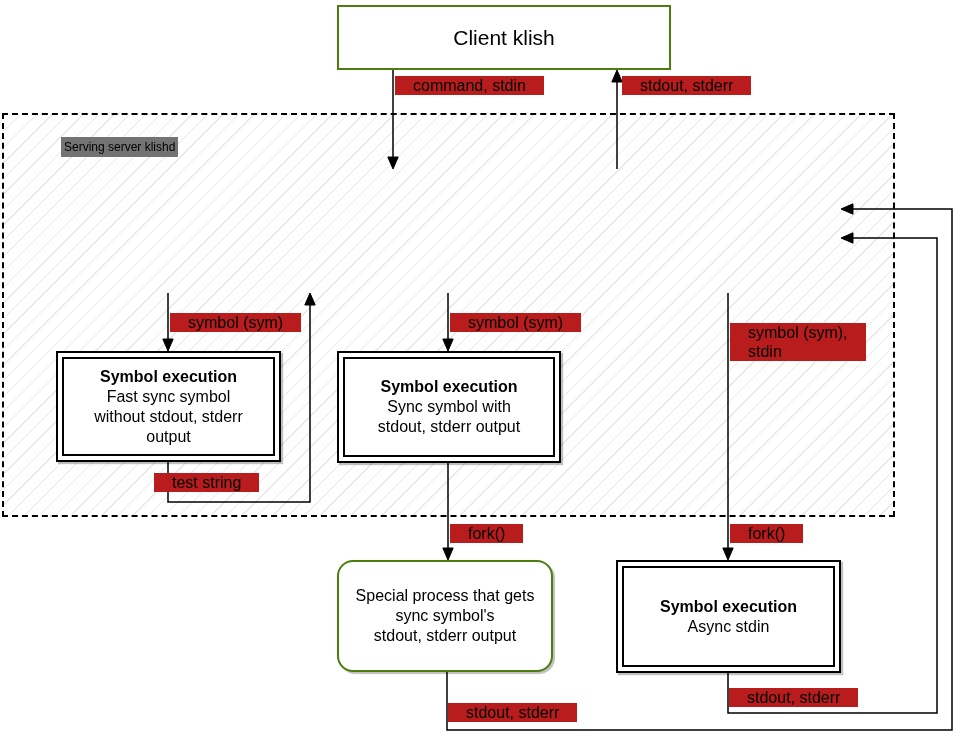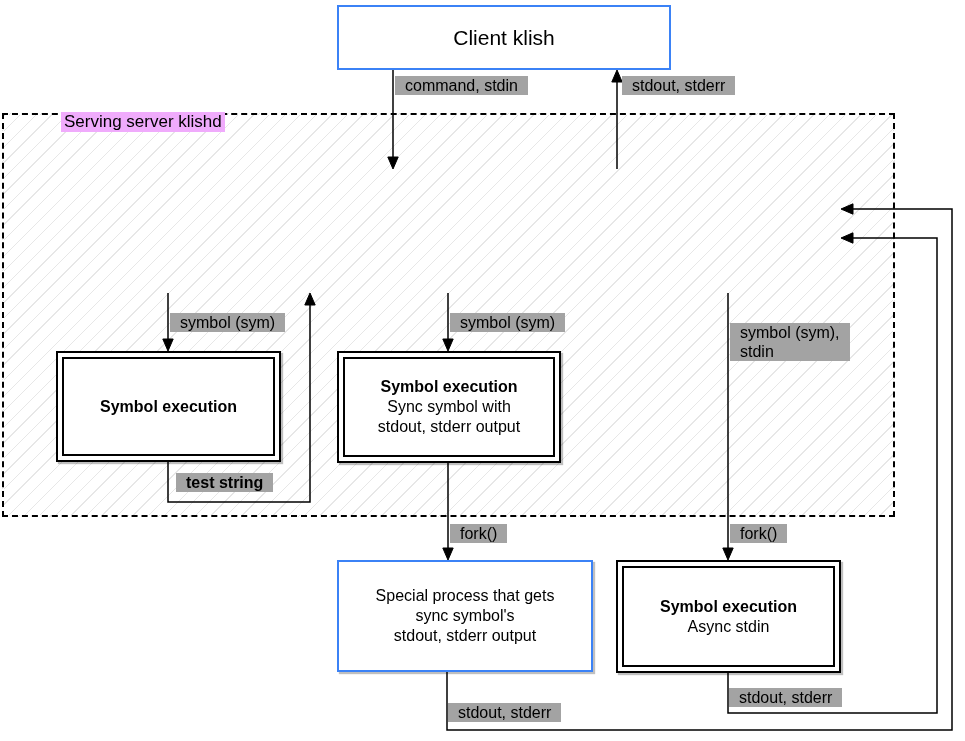--- a/index.html
+++ b/index.html
@@ -21,24 +21,24 @@
     border: 2px dashed #000000;
     box-sizing: border-box;
     background: repeating-linear-gradient(
       135deg,
       #e7e7e7 0px, #e7e7e7 1px,
       transparent 1px, transparent 11px
     );
   }
   .server-label {
     position: absolute;
-    left: 61px; top: 112px;
-    font-size: 17px;
+    left: 61px; top: 137px;
+    font-size: 12px;
     line-height: 20px;
-    background: #f0abfc;
+    background: #737373;
     padding: 0 3px;
     white-space: nowrap;
   }
 
   
   svg.connectors {
     position: absolute;
     left: 0; top: 0;
     width: 965px; height: 741px;
     pointer-events: none;
@@ -51,21 +51,21 @@
   svg.connectors polygon {
     fill: #000000;
     stroke: #000000;
     stroke-width: 1;
   }
 
   
   .box {
     position: absolute;
     background: #ffffff;
-    border: 2px solid #3b82f6;
+    border: 2px solid #4d7c0f;
     box-sizing: border-box;
     display: flex;
     flex-direction: column;
     align-items: center;
     justify-content: center;
     text-align: center;
   }
   .shadow { box-shadow: 2px 2px 1px rgba(0,0,0,0.25); }
 
   .client-box  { left: 337px; top: 5px;   width: 334px; height: 65px;  font-size: 21px; }
@@ -83,41 +83,41 @@
     border: 2px solid #000000;
     box-sizing: border-box;
     display: flex;
     flex-direction: column;
     align-items: center;
     justify-content: center;
     text-align: center;
   }
   .symfast-box { left: 56px;  top: 351px; width: 225px; height: 111px; }
   .symsync-box { left: 337px; top: 351px; width: 224px; height: 112px; }
-  .special-box { left: 337px; top: 560px; width: 256px; height: 112px; font-size: 16px; line-height: 20px; }
+  .special-box { left: 337px; top: 560px; width: 216px; height: 112px; font-size: 16px; line-height: 20px; border-radius: 16px; }
   .symasync-box{ left: 616px; top: 560px; width: 225px; height: 113px; }
 
   .box-title { font-size: 16px; line-height: 20px; font-weight: bold; white-space: pre-line; }
   .box-body  { font-size: 16px; line-height: 20px; white-space: pre-line; }
 
   
   .edge-label {
     position: absolute;
     font-size: 16px;
     line-height: 19px;
-    background: #a3a3a3;
-    padding: 0 10px;
+    background: #b91c1c;
+    padding: 0 18px;
     white-space: pre-line;
   }
   .lbl-command        { left: 395px; top: 76px; }
   .lbl-stdout-client  { left: 622px; top: 76px; }
   .lbl-sym-fast       { left: 170px; top: 313px; }
   .lbl-sym-sync       { left: 450px; top: 313px; }
   .lbl-sym-stdin      { left: 730px; top: 323px; }
-  .lbl-test-string    { left: 176px; top: 473px; font-weight: bold; }
+  .lbl-test-string    { left: 154px; top: 473px; }
   .lbl-fork-sync      { left: 450px; top: 524px; }
   .lbl-fork-async     { left: 730px; top: 524px; }
   .lbl-stdout-special { left: 448px; top: 703px; }
   .lbl-stdout-async   { left: 729px; top: 688px; }
 </style>
 </head>
 <body>
 
 <div class="stage">
 
@@ -165,20 +165,23 @@
   <div class="server-label">Serving server klishd</div>
 
   <div class="box client-box">
     <div>Client klish</div>
   </div>
 
 
   <div class="dbl shadow symfast-box">
     <div class="dbl-inner">
       <div class="box-title">Symbol execution</div>
+      <div class="box-body">Fast sync symbol
+without stdout, stderr
+output</div>
     </div>
   </div>
 
   <div class="dbl shadow symsync-box">
     <div class="dbl-inner">
       <div class="box-title">Symbol execution</div>
       <div class="box-body">Sync symbol with
 stdout, stderr output</div>
     </div>
   </div>

